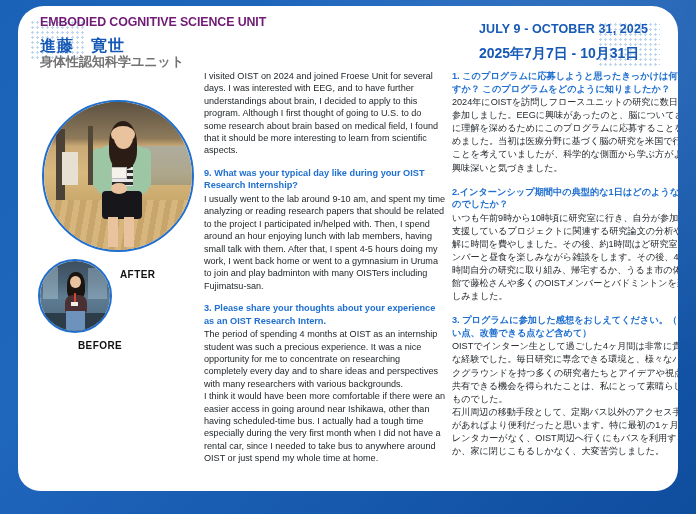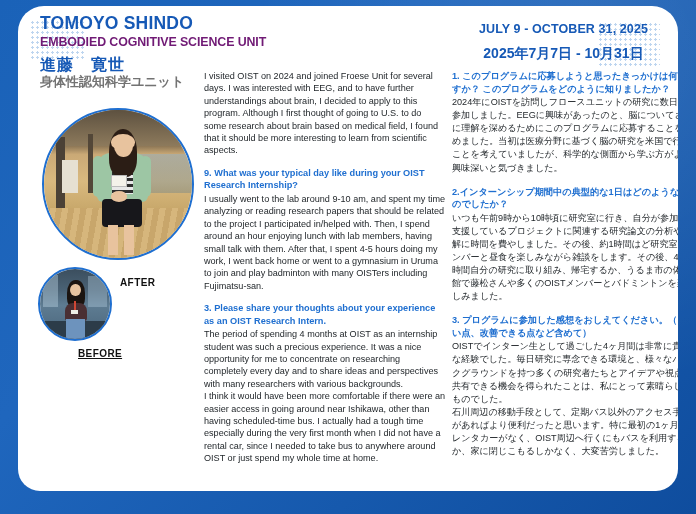--- a/index.html
+++ b/index.html
@@ -43,28 +43,28 @@
     line-height:1.2;margin-top:1px;
   }
   .name-jp{
     color:#1659b6;font-size:16px;font-weight:bold;margin-top:7px;line-height:1.1;
     letter-spacing:1px;
   }
   .unit-jp{
     color:#737373;font-size:13px;font-weight:bold;line-height:1.15;margin-top:1px;
   }
   .dates{
-    position:absolute;right:30px;top:16px;text-align:center;
+    position:absolute;right:30px;top:16px;text-align:left;
     color:#1659b6;font-weight:bold;
   }
   .date-en{font-size:12.5px;line-height:1.25;letter-spacing:.1px;}
   .date-jp{font-size:14px;line-height:1.25;margin-top:7px;}
 
   
-  .photo-zone{position:absolute;left:20px;top:68px;width:152px;height:310px;}
+  .photo-zone{position:absolute;left:20px;top:60px;width:152px;height:310px;}
   .circle{
     border-radius:50%;overflow:hidden;position:absolute;
     border:2px solid #1f6fd0;
     box-sizing:border-box;
   }
   .circle-after{left:4px;top:34px;width:152px;height:152px;}
   .circle-before{left:0px;top:193px;width:74px;height:74px;}
   .ph-inner{width:100%;height:100%;position:relative;}
 
   
@@ -110,21 +110,21 @@
   .pB-face{position:absolute;left:43%;top:22%;width:15%;height:17%;background:#e7c39f;border-radius:50%;}
   .pB-torso{position:absolute;left:35%;top:48%;width:32%;height:26%;background:#4a2f33;border-radius:8px 8px 3px 3px;}
   .pB-lan{position:absolute;left:48%;top:46%;width:3%;height:14%;background:#cf4633;}
   .pB-badge{position:absolute;left:44%;top:58%;width:10%;height:7%;background:#f0eee6;}
   .pB-pants{position:absolute;left:37%;top:72%;width:27%;height:28%;background:#6d93bd;}
 
   .lbl{
     position:absolute;font-size:10px;font-weight:bold;color:#111;letter-spacing:.4px;
   }
   .lbl-after{left:82px;top:203px;}
-  .lbl-before{left:40px;top:274px;text-decoration:underline;}
+  .lbl-before{left:40px;top:274px;}
 
   
   .col{position:absolute;top:64px;width:242px;}
   .col-en{left:186px;}
   .col-jp{left:434px;}
   .q{
     color:#1f6fd0;font-weight:bold;font-size:9.2px;line-height:1.36;margin:0 0 1px 0;
   }
   .q-jp{font-size:9.2px;}
   .a{
@@ -137,21 +137,20 @@
 <body>
 
 <div class="bg-sheen"></div>
 
 <div class="card">
 
   <div class="dots dots-left"></div>
   <div class="dots dots-right"></div>
 
   <div class="hdr">
-    <div class="name-en">TOMOYO SHINDO</div>
     <div class="unit-en">EMBODIED COGNITIVE SCIENCE UNIT</div>
     <div class="name-jp">進藤　寛世</div>
     <div class="unit-jp">身体性認知科学ユニット</div>
   </div>
 
   <div class="dates">
     <div class="date-en">JULY 9 - OCTOBER 31, 2025</div>
     <div class="date-jp">2025年7月7日 - 10月31日</div>
   </div>
 

